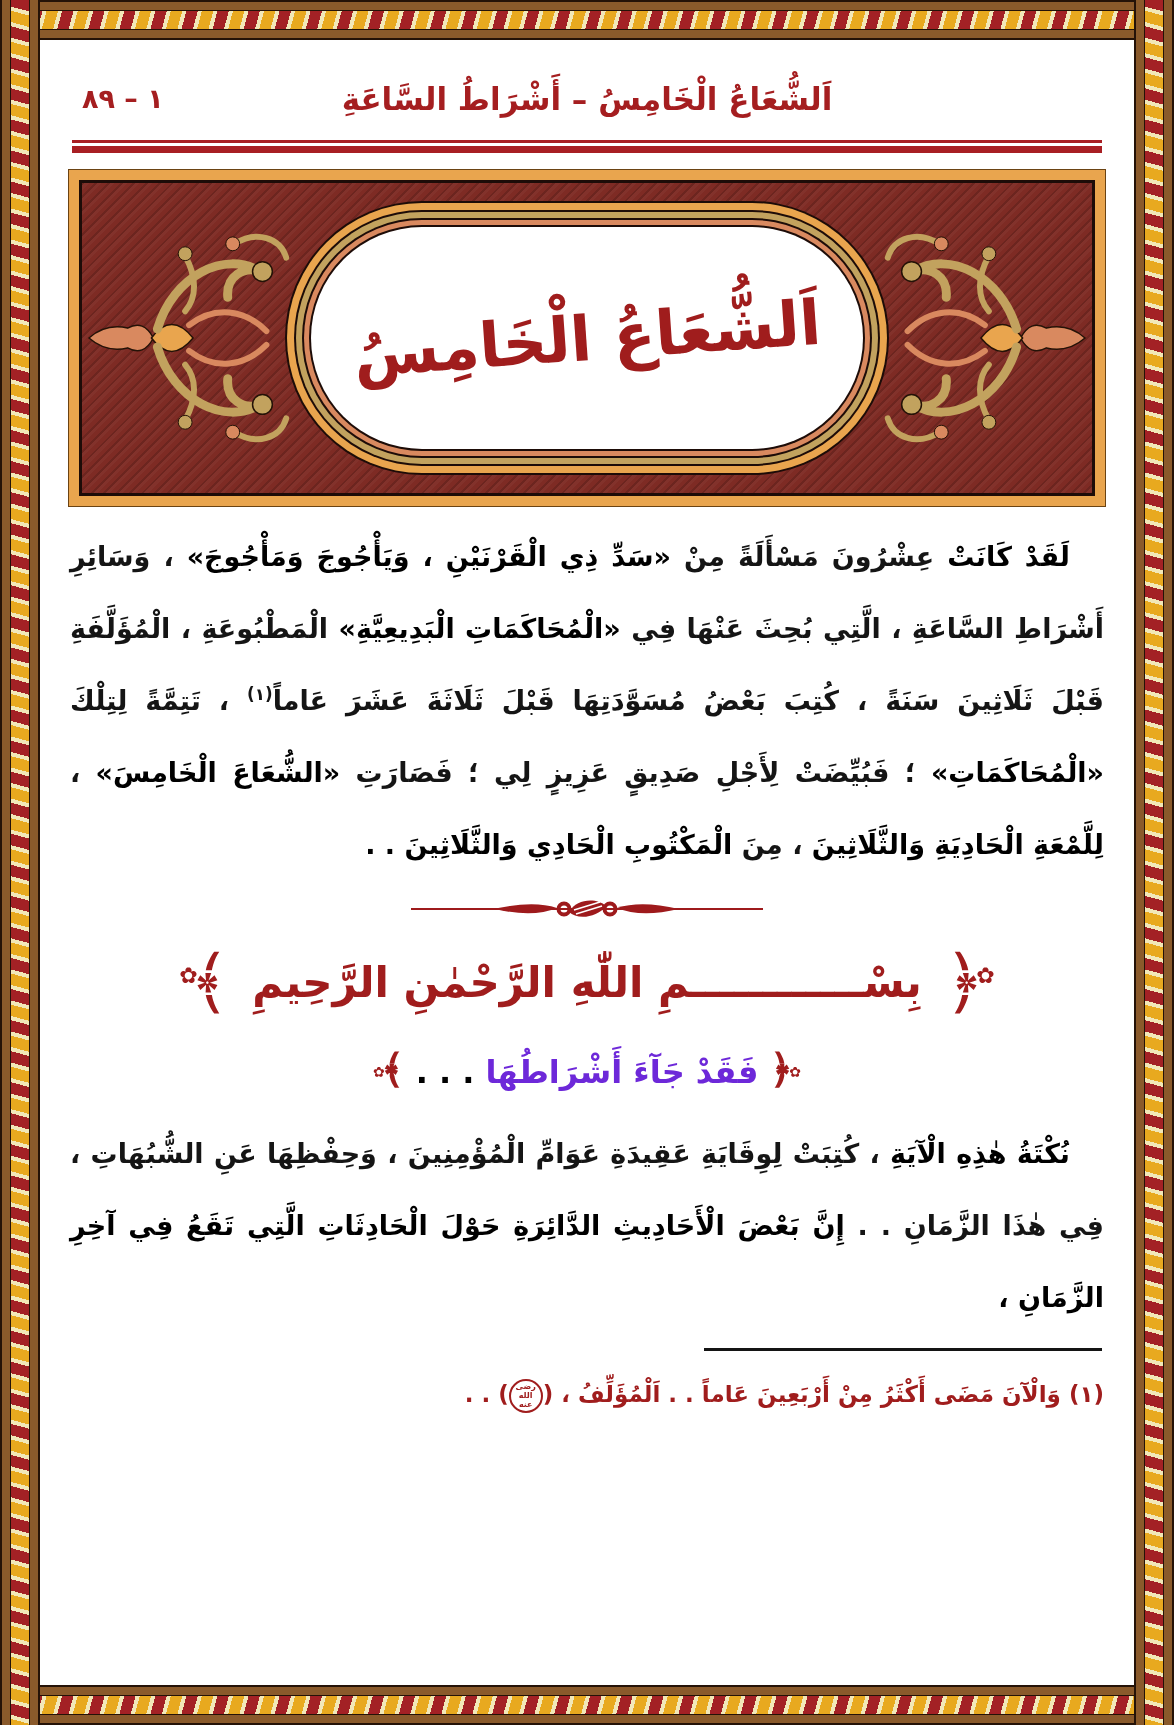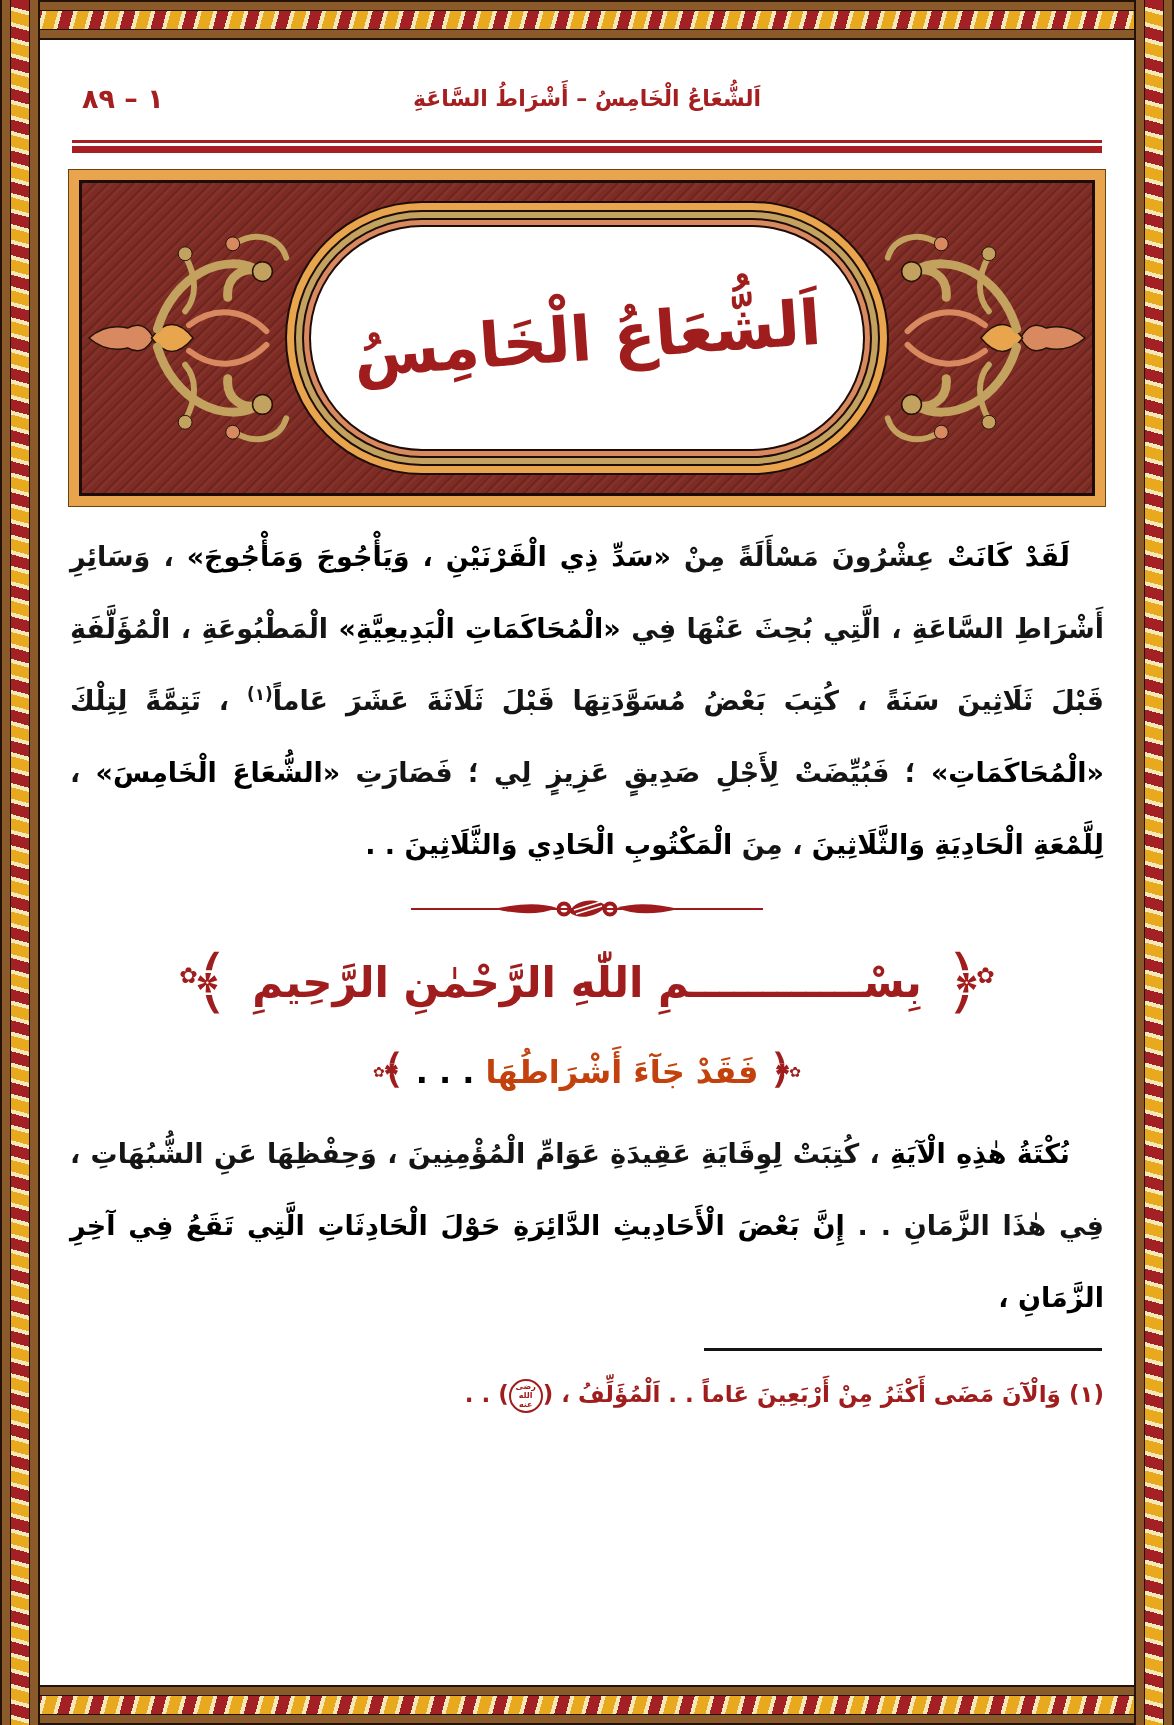--- a/index.html
+++ b/index.html
@@ -15,21 +15,21 @@
   .chain{position:absolute;background-color:#F2E8B8;}
   .h .chain{left:0;right:0;top:8px;bottom:8px;border-top:1px solid #241207;border-bottom:1px solid #241207;
      background-image:repeating-linear-gradient(105deg,#A32125 0 11px,#F2E8B8 11px 15px,#E8A91F 15px 26px,#F2E8B8 26px 30px);}
   .v .chain{top:0;bottom:0;left:8px;right:8px;border-left:1px solid #241207;border-right:1px solid #241207;
      background-image:repeating-linear-gradient(195deg,#A32125 0 11px,#F2E8B8 11px 15px,#E8A91F 15px 26px,#F2E8B8 26px 30px);}
 
   
   .content{position:absolute;inset:40px;padding:0 26px;direction:rtl;overflow:hidden;}
 
   .masthead{position:relative;margin-top:32px;height:54px;}
-  .htitle{text-align:center;font-size:22px;font-weight:bold;color:#A51E20;line-height:54px;}
+  .htitle{text-align:center;font-size:31px;font-weight:bold;color:#A51E20;line-height:54px;}
   .pageno{position:absolute;left:16px;top:0;font-size:27px;font-weight:bold;color:#A51E20;line-height:54px;}
 
   .rule-thin{height:3px;background:#A81F23;margin:14px 6px 0 6px;}
   .rule-thick{height:7px;background:#A81F23;margin:3px 6px 0 6px;}
 
   
   .frame{position:relative;margin:16px 2px 0 2px;height:338px;background:#E9A54E;border:1px solid #6b4313;box-sizing:border-box;}
   .frame-inner{position:absolute;inset:10px;background:#7E2B24;border:3px solid #1d0c08;
      background-image:repeating-linear-gradient(135deg,rgba(0,0,0,.14) 0 2px,rgba(255,255,255,.03) 2px 5px,transparent 5px 9px);}
   .cartouche{position:absolute;top:50%;left:50%;transform:translate(-50%,-50%);width:552px;height:222px;background:#ffffff;
@@ -39,21 +39,21 @@
   .ftitle{font-size:62px;font-weight:bold;color:#A01D1D;transform:rotate(-4deg);white-space:nowrap;}
   .orn{position:absolute;top:50%;width:228px;height:250px;}
   .orn.left{left:4px;transform:translateY(-50%);}
   .orn.right{right:4px;transform:translateY(-50%) scaleX(-1);}
 
   
   .para{font-size:27px;line-height:72px;font-weight:bold;color:#151515;text-align:justify;
         text-indent:34px;margin:0 4px;}
   .para.first{margin-top:14px;}
   .red{color:#000000;}
-  .blue{color:#c2410c;}
+  .blue{color:#6d28d9;}
   .red-para{color:#A01D1D;text-align:justify;text-align-last:center;}
   .fnref{vertical-align:super;font-size:0.62em;line-height:0;}
 
   .divider{ text-align:center;margin-top:14px;height:28px;}
 
   .bismillah{margin-top:6px;height:106px;display:flex;align-items:center;justify-content:center;gap:22px;color:#A01D1D;}
   .bism-text{font-size:42px;font-weight:bold;white-space:nowrap;text-align:center;}
   .bism-br{position:relative;font-size:70px;line-height:70px;}
   .bism-br .rosette{position:absolute;font-size:22px;font-style:normal;top:-6px;}
   .bism-br.rt .rosette{right:-10px;}

